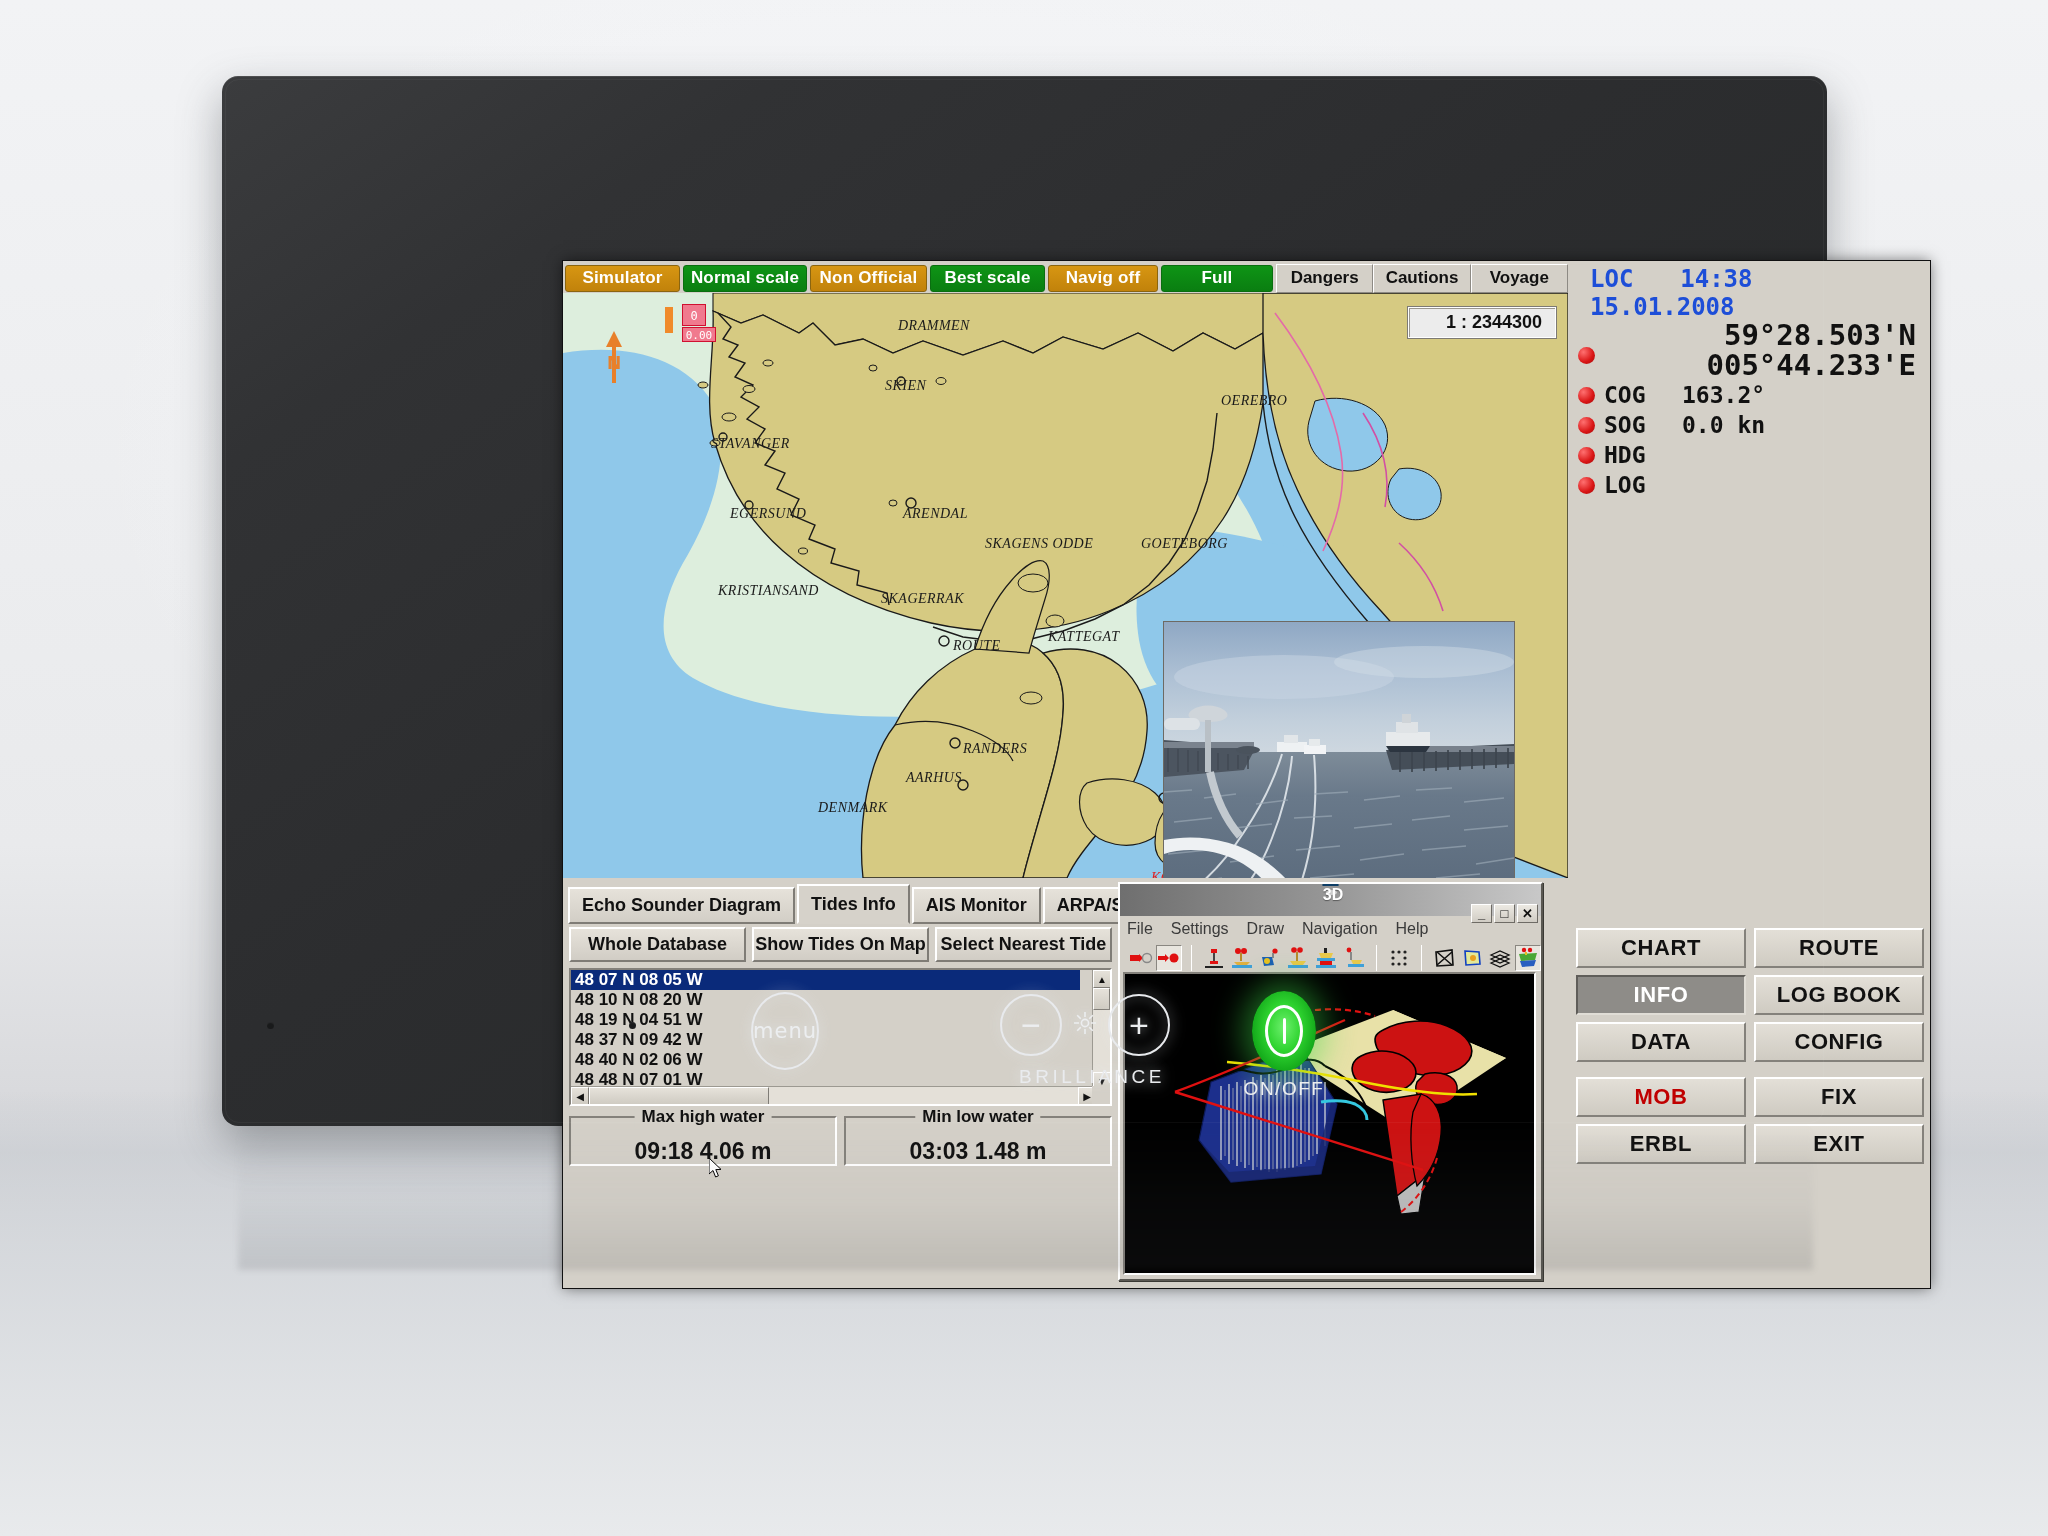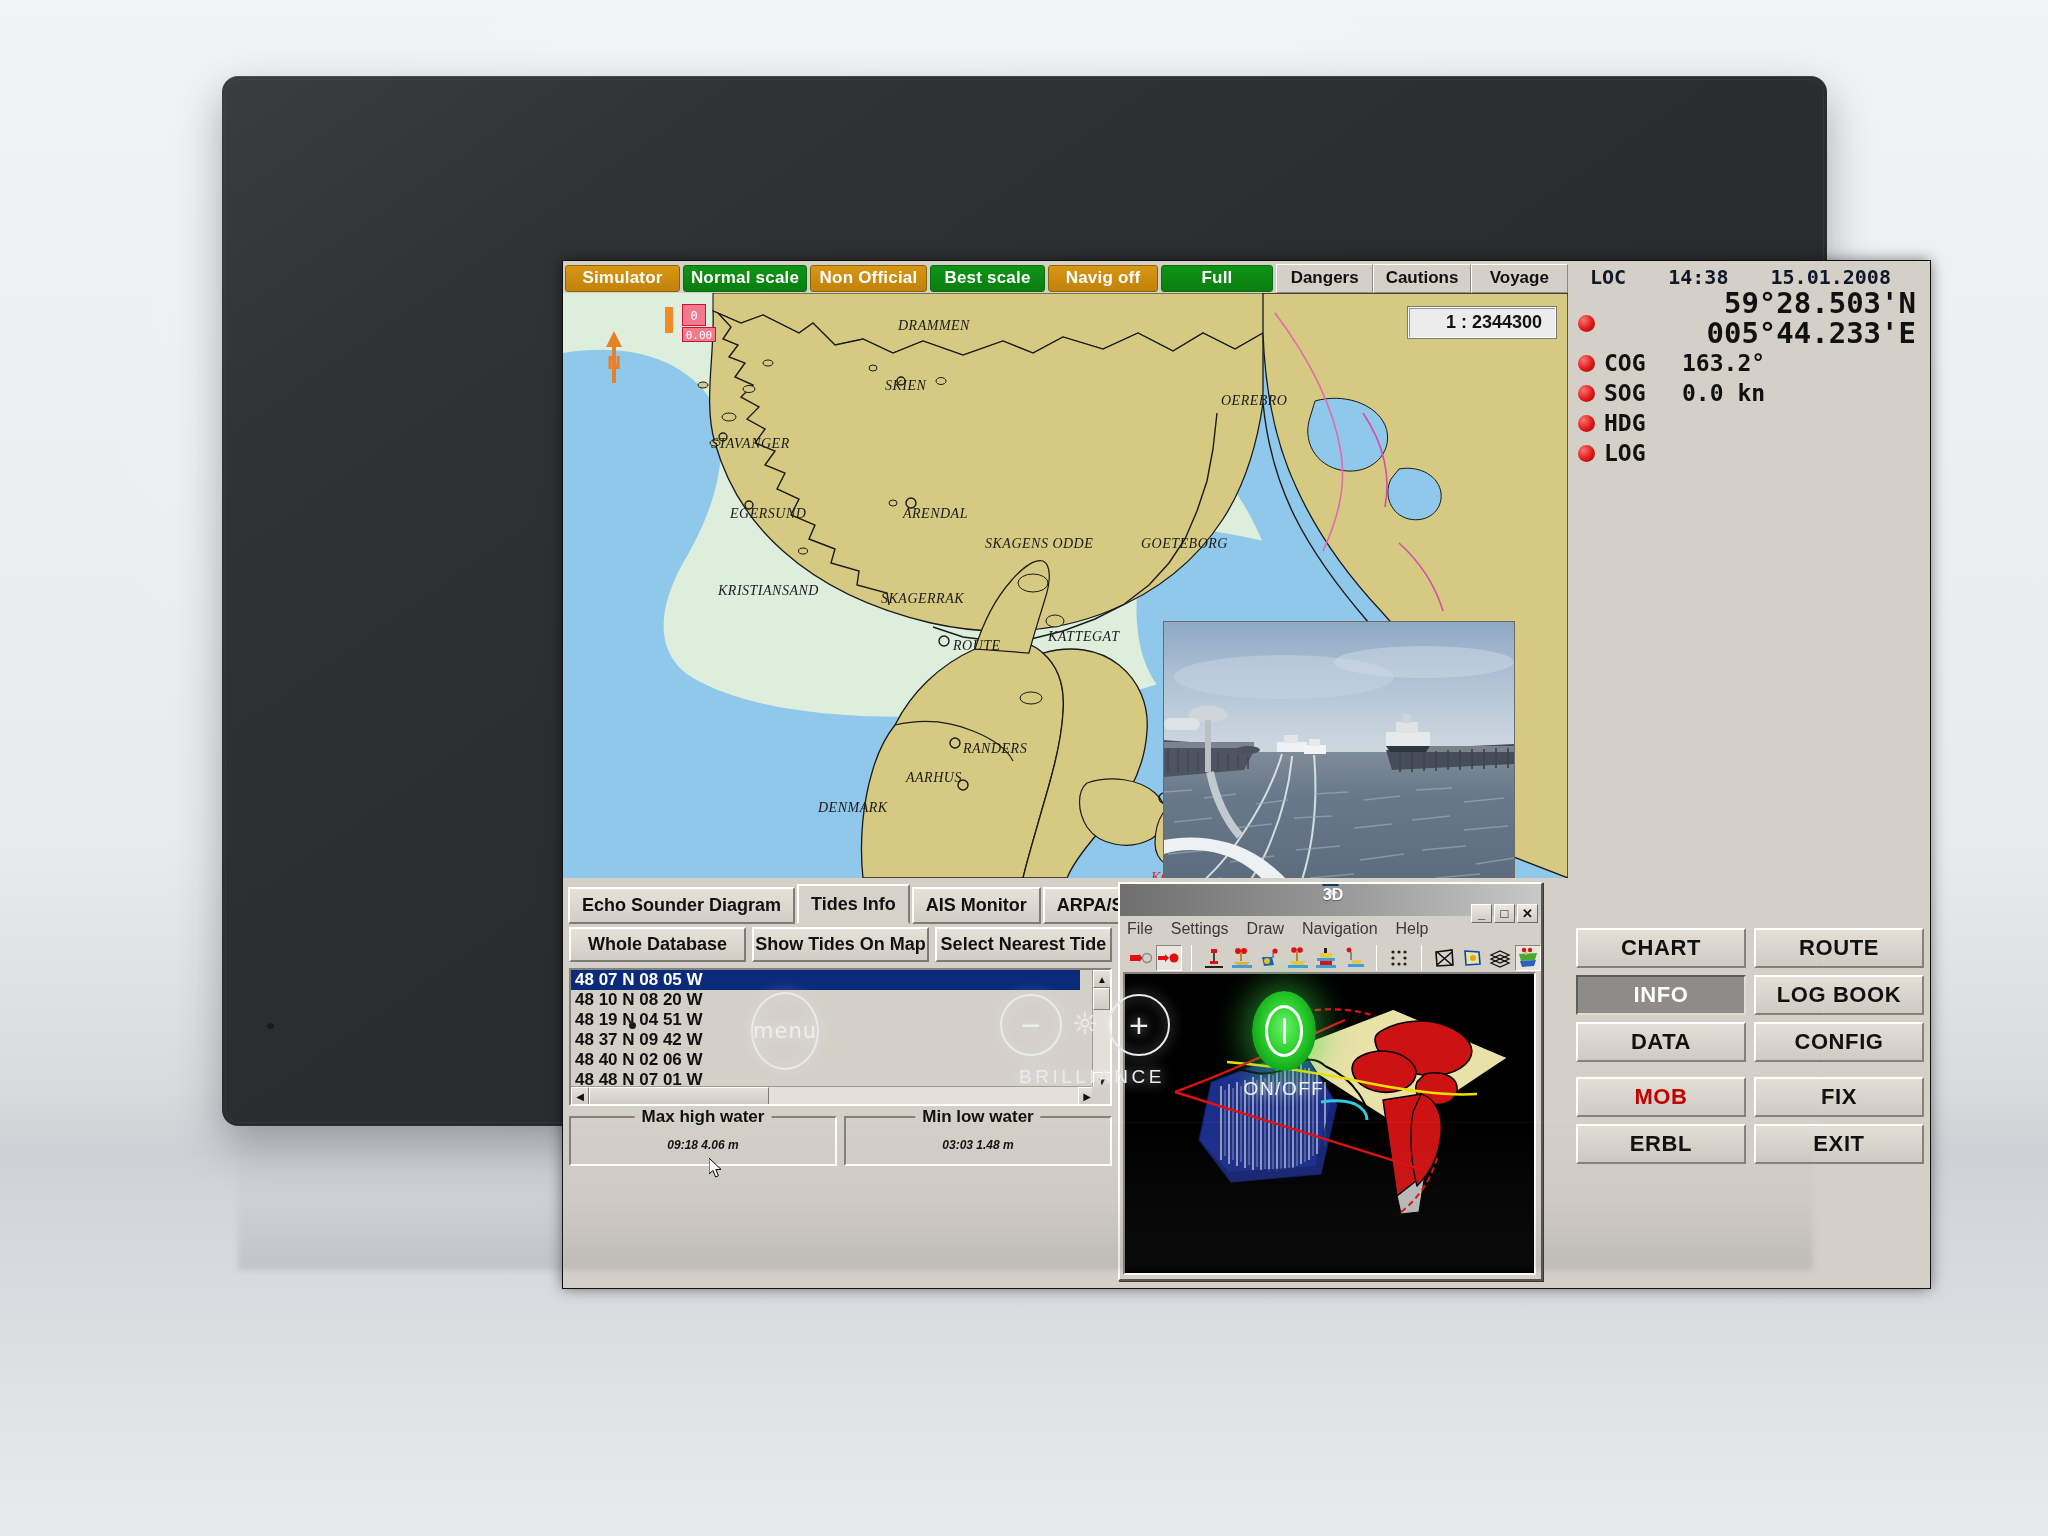--- a/index.html
+++ b/index.html
@@ -82,21 +82,21 @@
     font-size:18px; font-weight:bold; color:#111; font-family:"Liberation Sans", sans-serif;padding-left:24px;
   }
   .northarrow{ position:absolute; left:38px; top:38px; }
 
   
   .camera{ position:absolute; left:600px; top:328px; width:352px; height:275px; overflow:hidden; border:1px solid #6d6a64;}
 
   
   .rightpanel{ position:absolute; left:1005px; top:0; width:362px; height:1027px; background:#d4d0c8; }
   .navdata{ position:absolute; left:6px; top:4px; width:350px; height:160px; }
-  .locline{ font-family:"DejaVu Sans Mono", monospace; font-weight:bold; font-size:20px; color:#0f172a; letter-spacing:0px; padding-left:16px; }
+  .locline{ font-family:"DejaVu Sans Mono", monospace; font-weight:bold; font-size:24px; color:#1d4ed8; letter-spacing:0px; padding-left:16px; }
   .coordline{ font-family:"DejaVu Sans Mono", monospace; font-weight:bold; font-size:29px; color:#111; text-align:right; padding-right:8px; line-height:1.02;}
   .dotrow{ display:flex; align-items:center; height:30px; }
   .reddot{ width:17px; height:17px; border-radius:50%; background:radial-gradient(circle at 32% 30%,#ff7070,#d81414 60%,#a40b0b); margin-left:4px; margin-right:9px; flex:0 0 auto;}
   .dlabel{ font-family:"DejaVu Sans Mono", monospace; font-weight:bold; font-size:23px; color:#111; width:78px;}
   .dval  { font-family:"DejaVu Sans Mono", monospace; font-weight:bold; font-size:23px; color:#111;}
   .coordwrap{ position:relative; }
   .coorddot{ position:absolute; left:4px; top:26px; width:17px;height:17px;border-radius:50%;background:radial-gradient(circle at 32% 30%,#ff7070,#d81414 60%,#a40b0b);}
 
   .compass{ position:absolute; left:6px; top:170px; width:350px; height:62px;}
   .compass-bar{ width:100%; height:21px; background:#cfcbc3; border:1px solid #fff; box-shadow: inset 1px 1px 0 #8f8c85;}
@@ -163,21 +163,21 @@
   .corner{ position:absolute; right:0; bottom:0; width:18px; height:18px; background:#d4d0c8;}
 
   .tidebox{
     position:absolute; top:238px; height:50px;
     border:2px solid; border-color:#84817b #fff #fff #84817b;
   }
   .tidelegend{
     position:absolute; top:-11px; left:50%; transform:translateX(-50%);
     background:#d4d0c8; padding:0 7px; font-size:17px; font-weight:bold; color:#111; white-space:nowrap;
   }
-  .tideval{ text-align:center; margin-top:20px; font-size:12px; font-weight:bold; color:#111;font-style:italic;}
+  .tideval{ text-align:center; margin-top:20px; font-size:23px; font-weight:bold; color:#111;}
 
   
   .win3d{
     position:absolute; left:555px; top:621px; width:425px; height:399px;
     background:#d4d0c8;
     border:2px solid; border-color:#fff #5a5852 #5a5852 #fff;
     box-shadow: 1px 1px 0 #3a3934;
   }
   .win3d-title{
     height:32px; display:flex; align-items:center;

